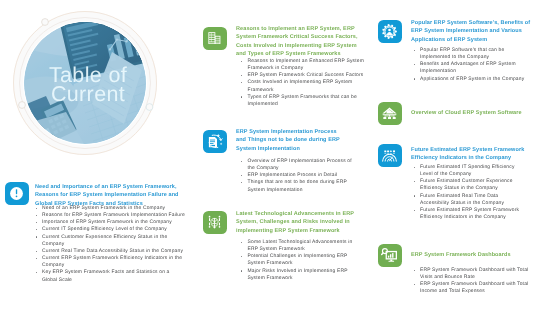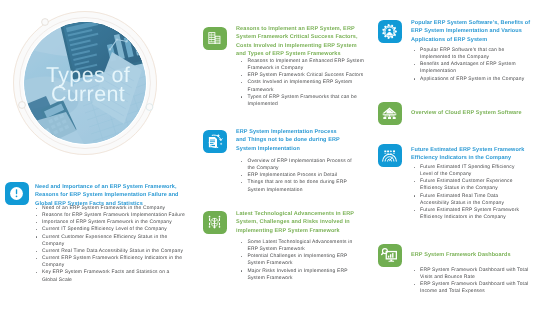--- a/index.html
+++ b/index.html
@@ -141,21 +141,21 @@
 
         <path d="M-6 104 L42 90 L60 122 L-6 122 Z" fill="#e9f4f9" opacity="0.8"></path>
 
         <rect x="0" y="0" width="122" height="122" fill="#6fb4d8" opacity="0.38"></rect>
         <rect x="0" y="0" width="122" height="122" fill="#2f6f95" opacity="0.12"></rect>
       </g>
     </svg>
   </div>
 
   <div class="hero-title">
-    <div>Types of</div>
+    <div>Table of</div>
     <div>Current</div>
   </div>
 
   <div class="sec" style="left:5px;top:182px;width:200px;">
     <div class="ic blue">
       <svg width="17" height="17" viewBox="0 0 17 17">
           <circle cx="8.5" cy="8.5" r="6.4" fill="#fff"></circle>
           <rect x="7.85" y="4.2" width="1.35" height="5.0" rx="0.6" fill="#119ad6"></rect>
           <circle cx="8.5" cy="11.3" r="0.85" fill="#119ad6"></circle>
         </svg>

